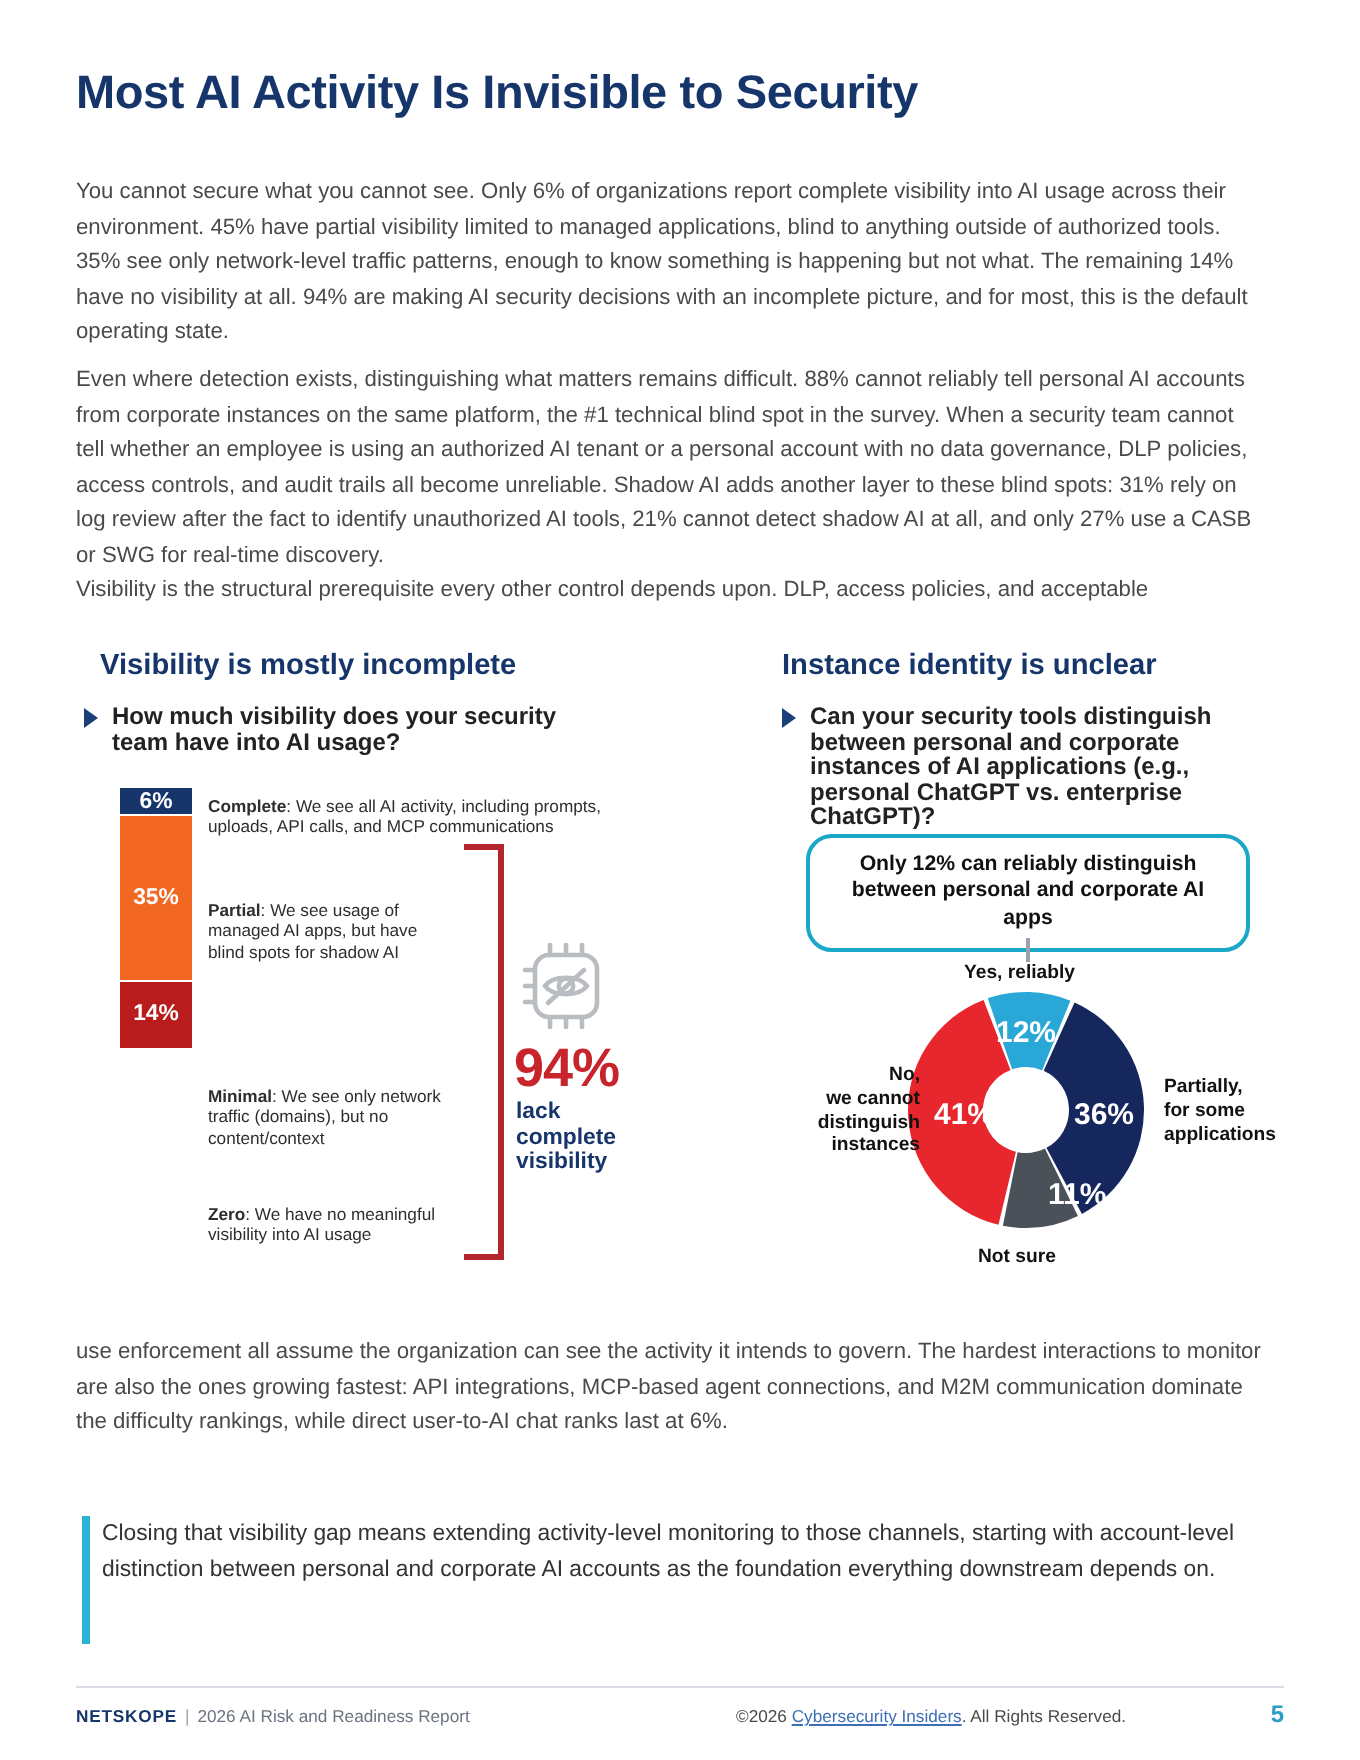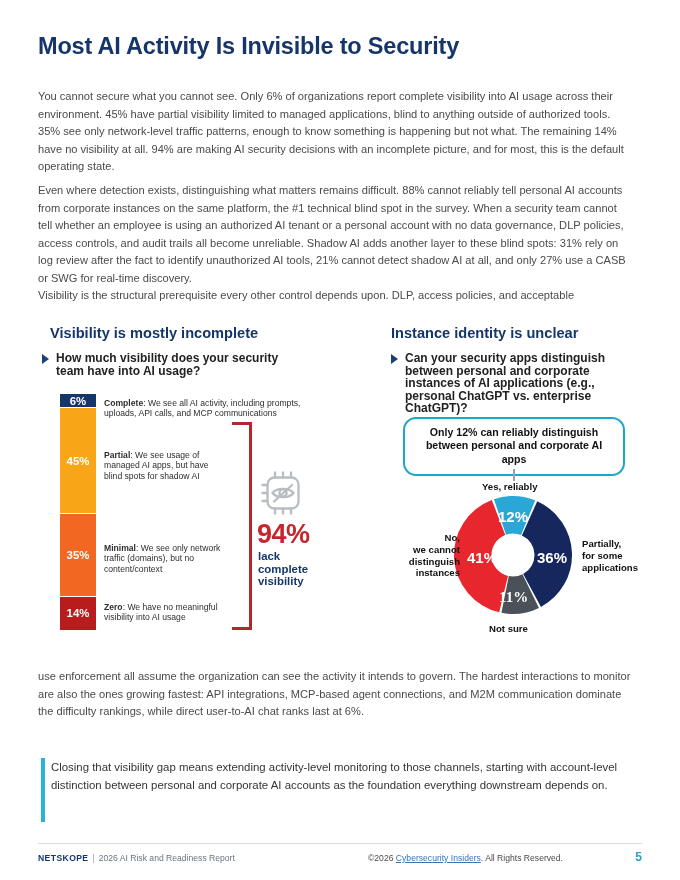--- a/index.html
+++ b/index.html
@@ -194,21 +194,21 @@
     background: #ffffff;
   }
   .donut-val {
     position: absolute;
     font-size: 15px;
     font-weight: bold;
     color: #ffffff;
   }
   #val-yes  { left: 498px; top: 508px; }
   #val-part { left: 537px; top: 549px; }
-  #val-not  { left: 499px; top: 589px; font-family: Liberation Serif, serif; }
+  #val-not  { left: 524px; top: 589px; }
   #val-no   { left: 467px; top: 549px; }
 
   .donut-label {
     position: absolute;
     font-size: 9.6px;
     line-height: 11.8px;
     font-weight: bold;
     color: #111111;
   }
   #dl-yes  { left: 482px; top: 481px; }
@@ -291,23 +291,20 @@
   <div class="section-head" id="head-left">Visibility is mostly incomplete</div>
 
   <div class="question" id="q-left">
     <span class="q-arrow"></span>
     <span class="q-text">How much visibility does your security team have into AI usage?</span>
   </div>
 
   <div class="stack" id="stacked-bar">
       <div class="seg" style="height: 14.16px; background: rgb(22, 54, 107);">
         <span>6%</span>
-      </div>
-      <div class="seg" style="height: 106.2px; background: rgb(249, 165, 24);">
-        <span>45%</span>
       </div>
       <div class="seg" style="height: 82.6px; background: rgb(242, 103, 34);">
         <span>35%</span>
       </div>
       <div class="seg" style="height: 33.04px; background: #b91c1c;">
         <span>14%</span>
       </div>
     </div>
 
   <div class="seg-label-abs" id="lbl-complete">
@@ -348,21 +345,21 @@
   <div class="callout-sub">
     <div>lack</div>
     <div>complete</div>
     <div>visibility</div>
   </div>
 
   <div class="section-head" id="head-right">Instance identity is unclear</div>
 
   <div class="question" id="q-right">
     <span class="q-arrow"></span>
-    <span class="q-text">Can your security apps distinguish between personal and corporate instances of AI applications (e.g., personal ChatGPT vs. enterprise ChatGPT)?</span>
+    <span class="q-text">Can your security tools distinguish between personal and corporate instances of AI applications (e.g., personal ChatGPT vs. enterprise ChatGPT)?</span>
   </div>
 
   <div class="teal-box">Only 12% can reliably distinguish between personal and corporate AI apps</div>
   <div class="teal-stem"></div>
 
   <div class="donut-wrap">
     <svg viewBox="0 0 122 122" width="122" height="122" id="donut-svg" aria-hidden="true">
         <path d="M 41.88887232630917 5.180963829174836 A 59 59 0 0 1 83.19723152522256 6.334810778561597 L 69.08882165749635 41.079634436255496 A 21.5 21.5 0 0 0 54.03577550873978 40.65916478520778 Z" fill="#29a8d8"></path>
         <path d="M 85.27934715770141 7.227206678508729 A 59 59 0 0 1 88.97120433377988 112.94816385704056 L 71.19289649451301 79.93026310044698 A 21.5 21.5 0 0 0 69.84755871000984 41.40482955233793 Z" fill="#16275e"></path>
         <path d="M 86.95641102149901 113.98362696987631 A 59 59 0 0 1 49.439177489691474 118.85626485425017 L 56.78715789878588 82.08321515875218 A 21.5 21.5 0 0 0 70.45869215190218 80.30759287885323 Z" fill="#4b5159"></path>

